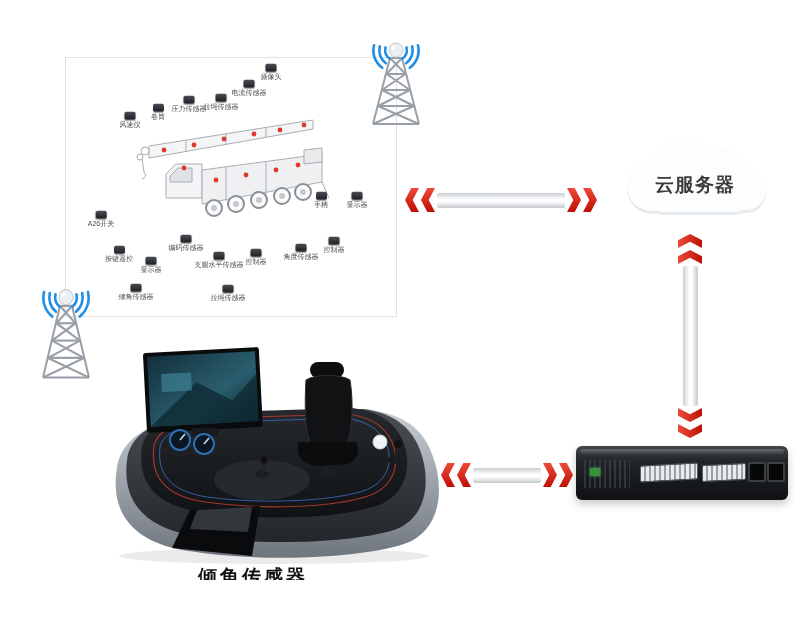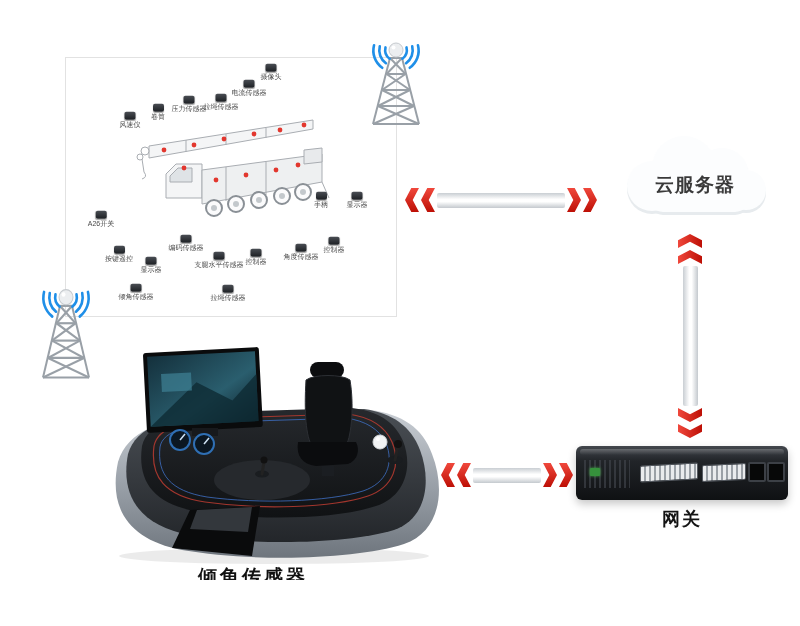--- a/index.html
+++ b/index.html
@@ -324,21 +324,20 @@
   </div>
 
   <div class="gateway">
     <span class="gw-vents"></span>
     <span class="gw-led"></span>
     <span class="gw-block gw-b1"></span>
     <span class="gw-block gw-b2"></span>
     <span class="gw-port gw-p1"></span>
     <span class="gw-port gw-p2"></span>
   </div>
-  <div class="gateway-label">网关</div>
 
   <div class="console">
     <svg width="348" height="225" viewBox="0 0 348 225">
       <defs>
         <linearGradient id="rimGrad" x1="0" y1="0" x2="0" y2="1">
           <stop offset="0" stop-color="#c9ced4"></stop>
             <stop offset=".5" stop-color="#9aa1a9"></stop>
           <stop offset="1" stop-color="#6e757d"></stop>
         </linearGradient>
         <linearGradient id="shellGrad" x1="0" y1="0" x2="0" y2="1">

